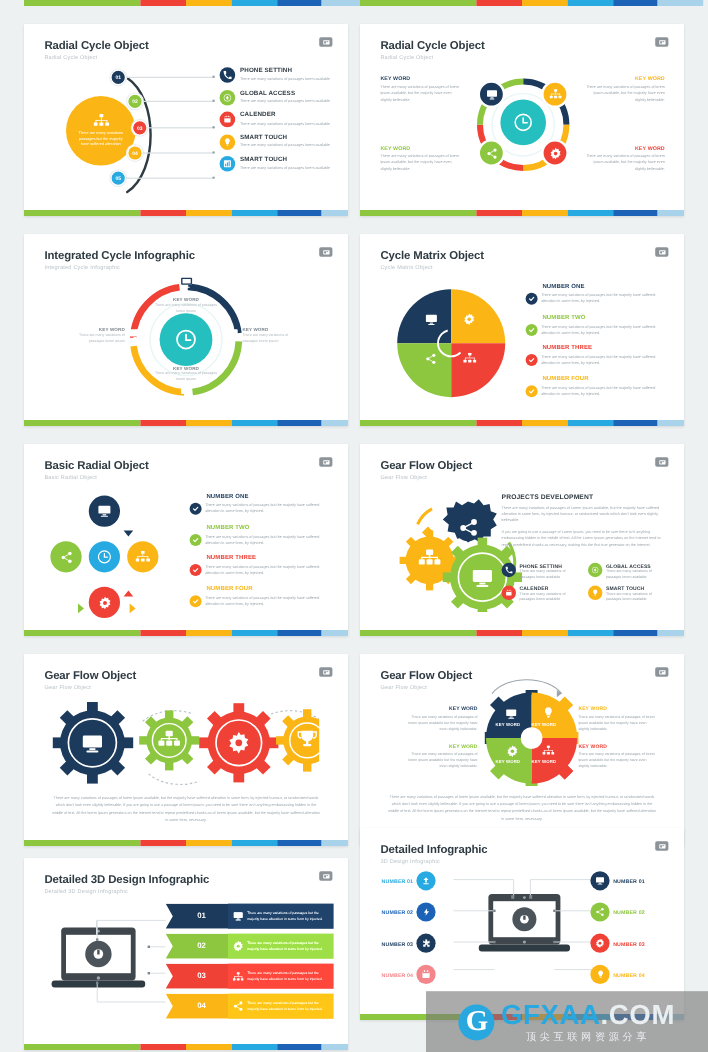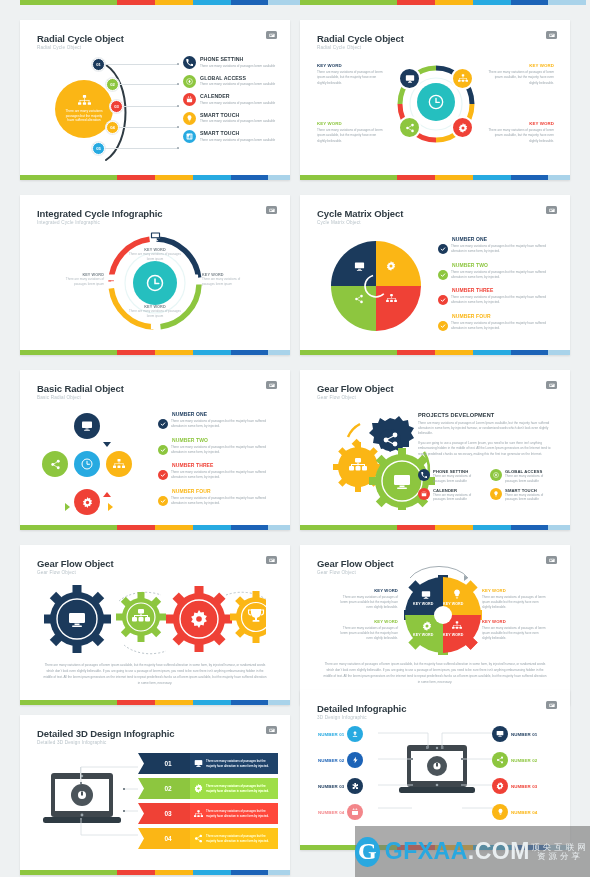--- a/index.html
+++ b/index.html
@@ -55,21 +55,21 @@
     position:absolute; left:355px; top:826px; width:235px; height:51px;
     background:rgba(120,120,120,0.62);
     display:flex; align-items:center; justify-content:center; gap:5px;
   }
   .wm-g {
     width:30px; height:30px; border-radius:50%;
     background:#29a8e0; color:#fff; font-size:24px; font-weight:bold;
     display:flex; align-items:center; justify-content:center;
     font-family:"Liberation Serif", serif;
   }
-  .wm-txt { display:flex; flex-direction:row; line-height:1; }
+  .wm-txt { display:flex; flex-direction:column; line-height:1; }
   .wm-main { font-size:23px; font-weight:bold; letter-spacing:.5px; }
   .wm-main .b { color:#29a8e0; }
   .wm-main .w { color:#e9eef0; }
   .wm-sub { font-size:8.5px; color:#e9eef0; letter-spacing:3px; margin-top:3px; text-align:center;}
 </style>
 </head>
 <body>
 
 <div class="deck">
 

